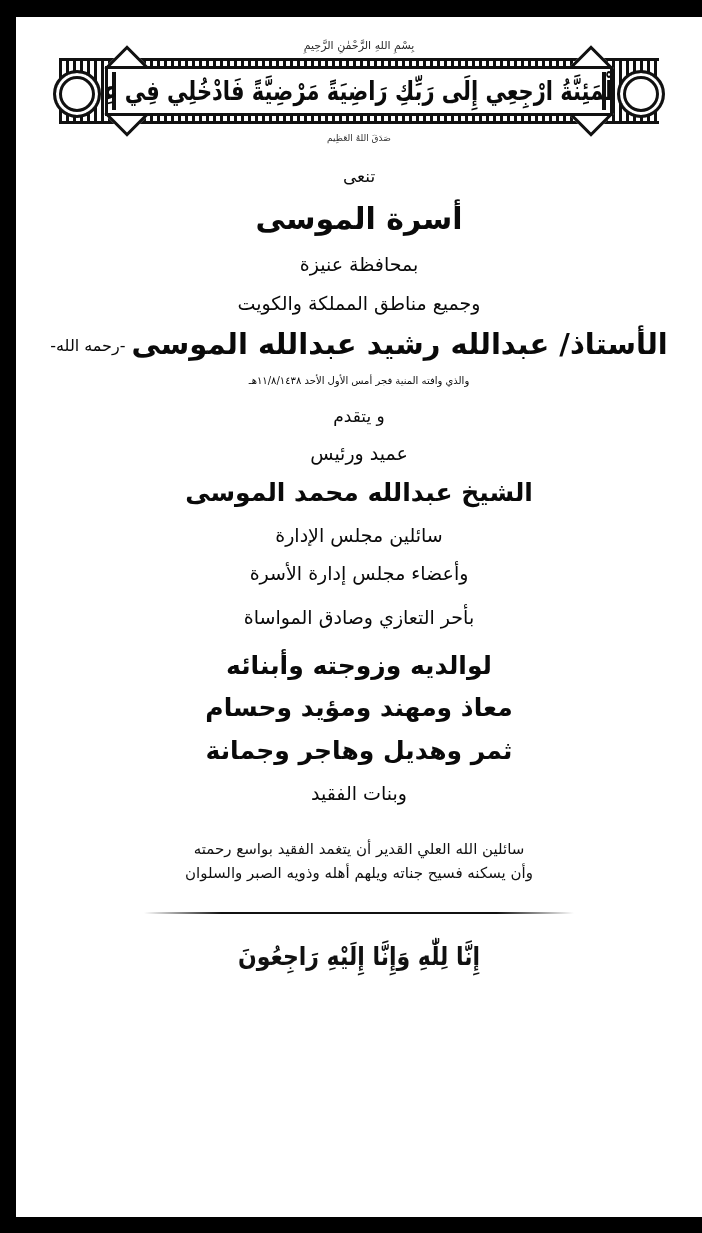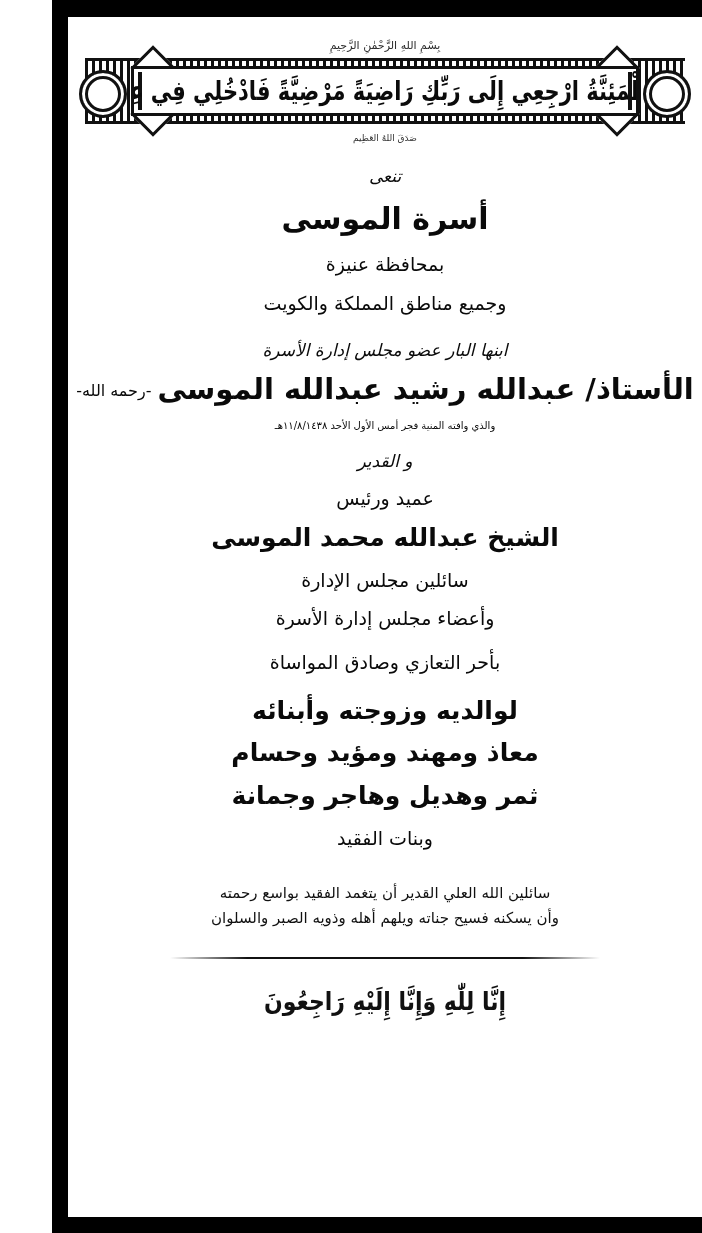--- a/index.html
+++ b/index.html
@@ -9,21 +9,21 @@
   }
   body {
     width: 702px;
     height: 1233px;
     font-family: "DejaVu Sans", "Liberation Sans", sans-serif;
   }
 
   
   .obituary-page {
     position: relative;
-    width: 650px;
+    width: 702px;
     height: 1233px;
     box-sizing: border-box;
     background: #000000;
     padding: 17px 0 16px 16px;
   }
   .inner-sheet {
     position: relative;
     width: 100%;
     height: 100%;
     box-sizing: border-box;
@@ -133,21 +133,21 @@
   
   .content {
     width: 640px;
     text-align: center;
     color: #0a0a0a;
   }
   .line {
     text-align: center;
     line-height: 1.35;
   }
-  .t-sm    { font-size: 17px; margin-top: 22px; font-style: italic; }
+  .t-sm    { font-size: 17px; margin-top: 22px; }
   .t-md    { font-size: 19px; margin-top: 13px; }
   .t-lead  { font-size: 19px; margin-top: 13px; }
   .t-name  { font-size: 30px; font-weight: bold; margin-top: 11px; letter-spacing: -0.5px; }
   .t-name-big { font-size: 29px; font-weight: bold; margin-top: 8px; letter-spacing: -0.5px; }
   .t-bold  { font-size: 25px; font-weight: bold; margin-top: 9px; }
   .t-small-note { font-size: 10px; margin-top: 10px; }
 
   .rahimah {
     font-size: 16px;
     font-weight: normal;
@@ -208,29 +208,28 @@
     <div class="content">
 
       <div class="line t-sm">تنعى</div>
 
       <div class="line t-name">أسرة الموسى</div>
 
       <div class="line t-md">بمحافظة عنيزة</div>
 
       <div class="line t-lead">وجميع مناطق المملكة والكويت</div>
 
-      <div class="line t-sm">ابنها البار عضو مجلس إدارة الأسرة</div>
 
       <div class="line t-name-big">
         <span>الأستاذ/ عبدالله رشيد عبدالله الموسى</span><span class="rahimah">-رحمه الله-</span>
       </div>
 
       <div class="line t-small-note">والذي وافته المنية فجر أمس الأول الأحد ١١/٨/١٤٣٨هـ</div>
 
-      <div class="line t-sm gap-top-md">و القدير</div>
+      <div class="line t-sm gap-top-md">و يتقدم</div>
 
       <div class="line t-md">عميد ورئيس</div>
 
       <div class="line t-bold">الشيخ عبدالله محمد الموسى</div>
 
       <div class="line t-md">سائلين مجلس الإدارة</div>
 
 
       <div class="line t-md">وأعضاء مجلس إدارة الأسرة</div>
 

